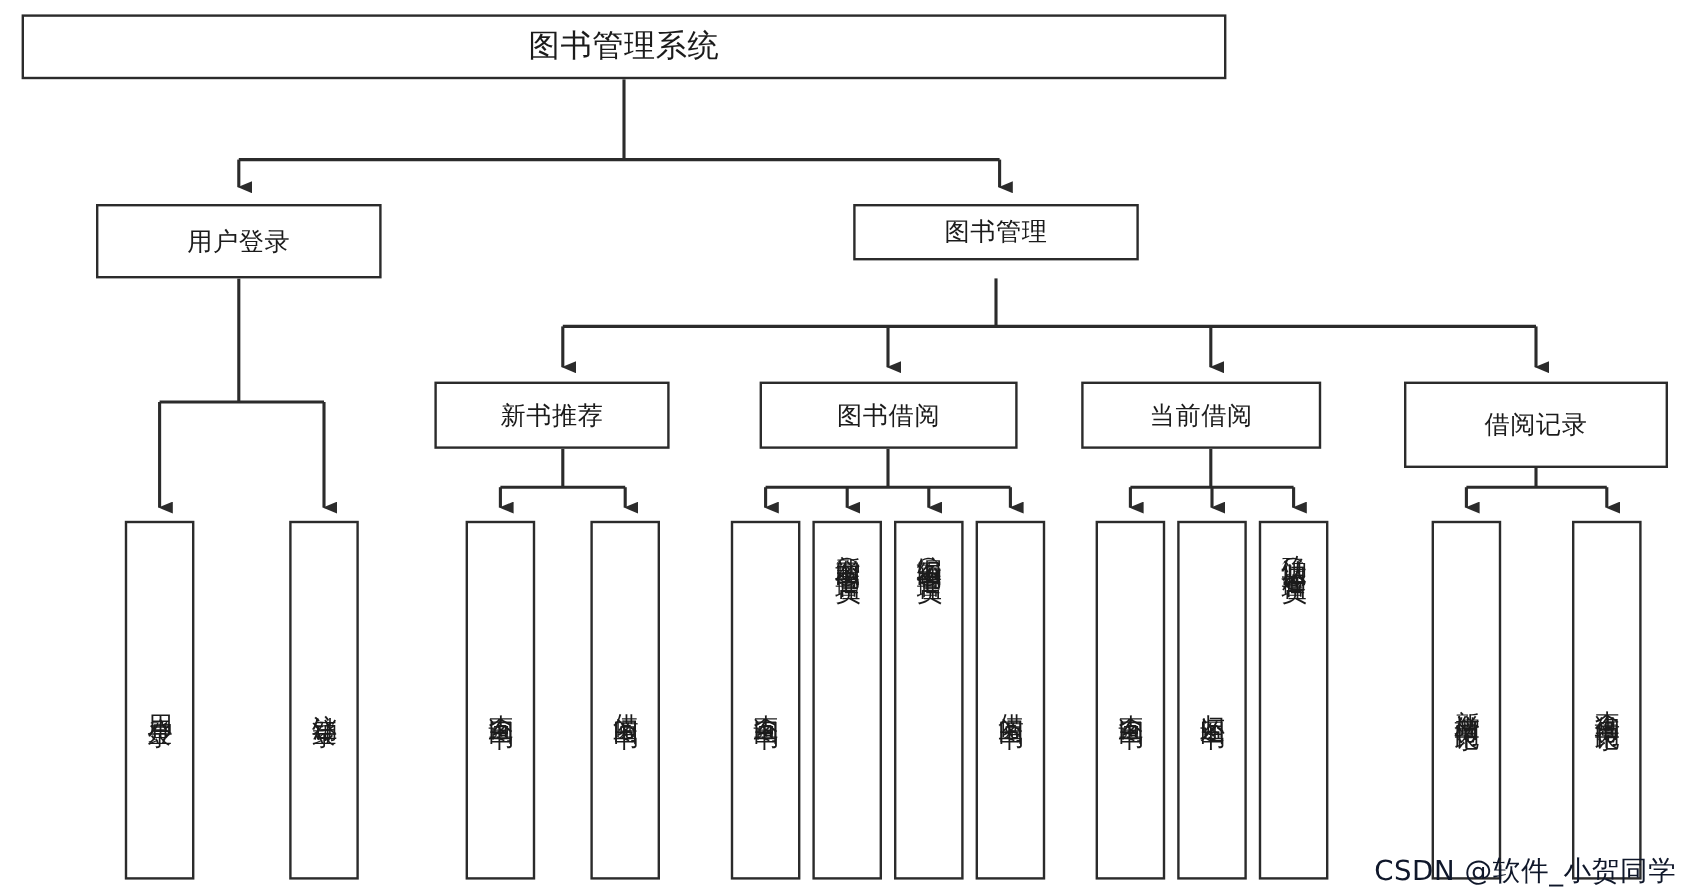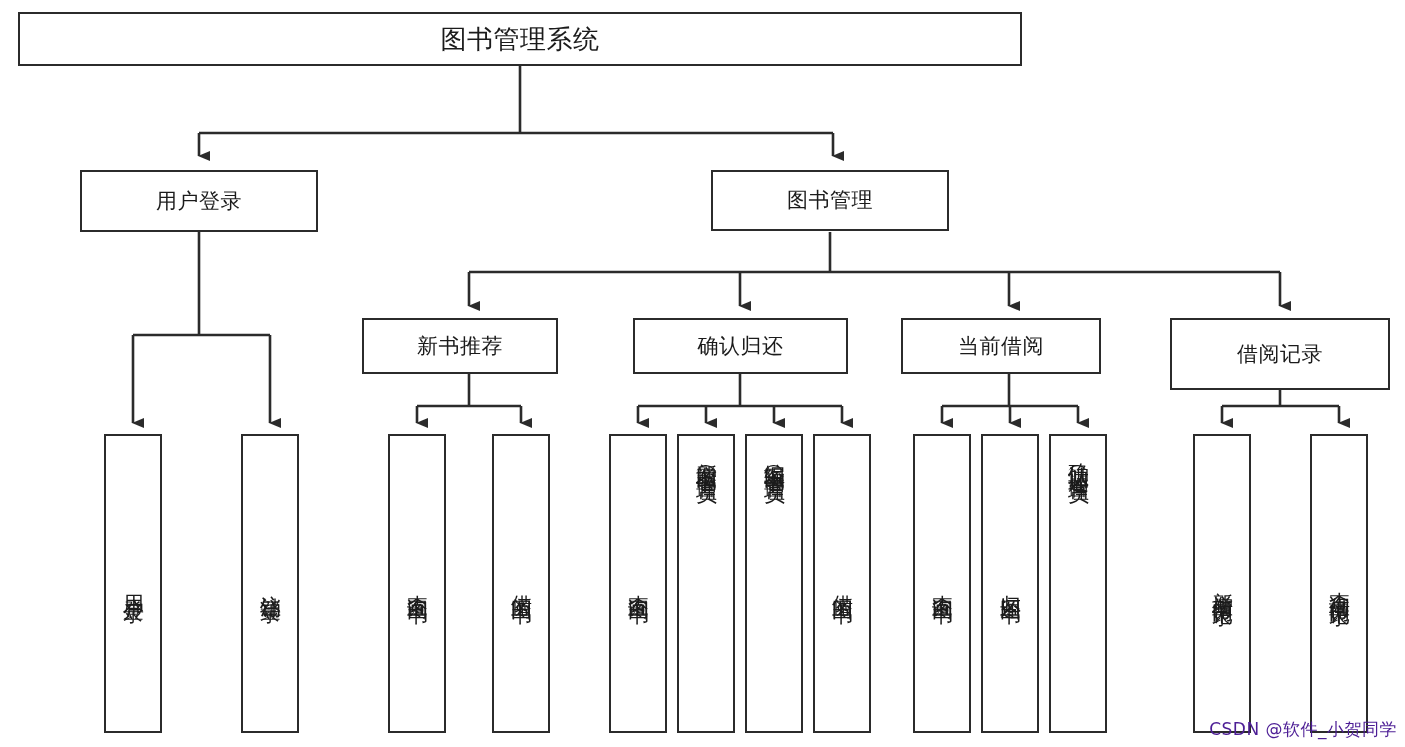--- a/index.html
+++ b/index.html
@@ -61,22 +61,22 @@
     white-space: nowrap;
   }
   .node.vert.centered {
     align-items: center;
     padding-top: 0;
   }
   .watermark {
     position: absolute;
     right: 8px;
     bottom: 6px;
-    font-size: 17px;
-    color: #4c1d95;
+    font-size: 23px;
+    color: #0f172a;
     letter-spacing: 0.5px;
     white-space: nowrap;
   }
 </style>
 </head>
 <body>
 
 <div id="canvas">
 
   <svg class="wires" viewBox="0 0 1405 747" xmlns="http://www.w3.org/2000/svg">
@@ -129,29 +129,29 @@
     </g>
   </svg>
 
   <div class="node horiz root" style="left:18px; top:12px; width:1004px; height:54px;">
     <span class="label">图书管理系统</span>
   </div>
 
   <div class="node horiz" style="left:80px; top:170px; width:238px; height:62px;">
     <span class="label">用户登录</span>
   </div>
-  <div class="node horiz" style="left:711px; top:170px; width:238px; height:61px;">
+  <div class="node horiz" style="left:711px; top:170px; width:238px; height:47px;">
     <span class="label">图书管理</span>
   </div>
 
   <div class="node horiz" style="left:362px; top:318px; width:196px; height:56px;">
     <span class="label">新书推荐</span>
   </div>
   <div class="node horiz" style="left:633px; top:318px; width:215px; height:56px;">
-    <span class="label">确认归还</span>
+    <span class="label">图书借阅</span>
   </div>
   <div class="node horiz" style="left:901px; top:318px; width:200px; height:56px;align-items:center;">
     <span class="label">当前借阅</span>
   </div>
   <div class="node horiz" style="left:1170px; top:318px; width:220px; height:72px;">
     <span class="label">借阅记录</span>
   </div>
 
   <div class="node vert centered" style="left:104px; top:434px; width:58px; height:299px;">
     <span class="label">用户登录</span>

